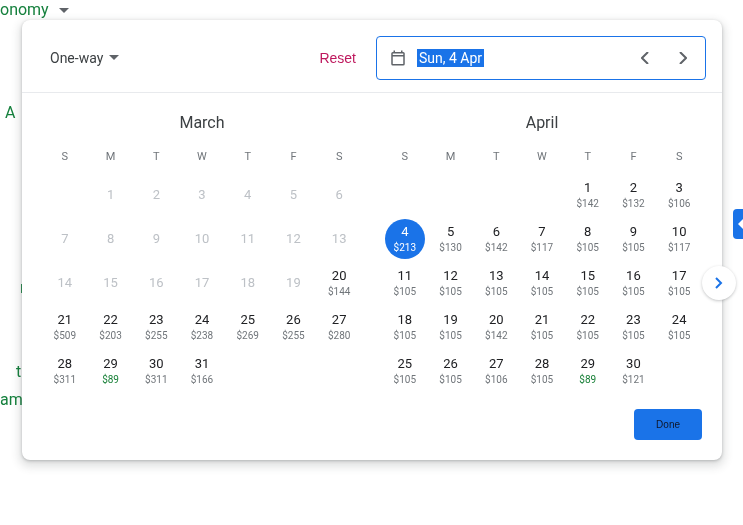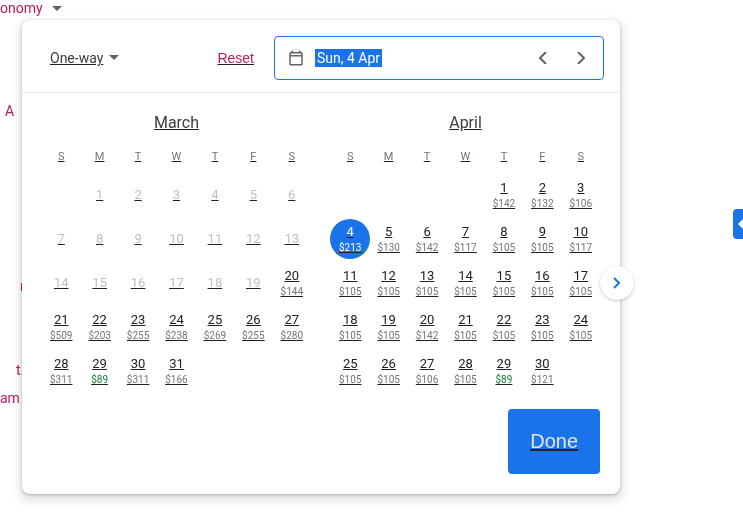--- a/index.html
+++ b/index.html
@@ -9,40 +9,39 @@
     background: #fff;
     color: #202124;
     font-size: 14px;
     width: 743px;
     height: 525px;
     overflow: hidden;
     position: relative;
   }
   .bg-text {
     position: absolute;
-    color: #be185d;
-    font-size: 14px;
+    color: #15803d;
+    font-size: 16px;
     z-index: 0;
   }
   .bg-economy { top: 0px; left: 0px; }
   .bg-a { top: 103px; left: 5px; }
   .bg-re { top: 278px; left: 20px; }
   .bg-ta { top: 362px; left: 16px; }
   .bg-am { top: 390px; left: 0px; }
   .popup {
     position: absolute;
     left: 22px;
     top: 20px;
-    width: 598px;
+    width: 700px;
     background: #fff;
     border-radius: 8px;
     box-shadow: 0 1px 3px rgba(60,64,67,.3), 0 4px 8px 3px rgba(60,64,67,.15);
     z-index: 10;
     padding-bottom: 16px;
-    text-decoration: underline;
   }
   .top-row {
     display: flex;
     align-items: center;
     padding: 16px 16px 12px 16px;
     gap: 8px;
   }
   .trip-select {
     display: flex;
     align-items: center;
@@ -155,26 +154,26 @@
     color: #fff;
     z-index: 1;
   }
   .footer {
     display: flex;
     justify-content: flex-end;
     padding: 16px 20px 4px 20px;
   }
   .done-btn {
     background: #1a73e8;
-    color: #e5e5e5;
+    color: #0f172a;
     border: none;
     border-radius: 4px;
-    font-size: 20px;
+    font-size: 10px;
     font-weight: 500;
-    padding: 21px 22px;
+    padding: 10px 22px;
     cursor: pointer;
   }
   .float-arrow-right {
     position: absolute;
     right: -14px;
     top: 246px;
     width: 34px;
     height: 34px;
     background: #fff;
     border-radius: 50%;

